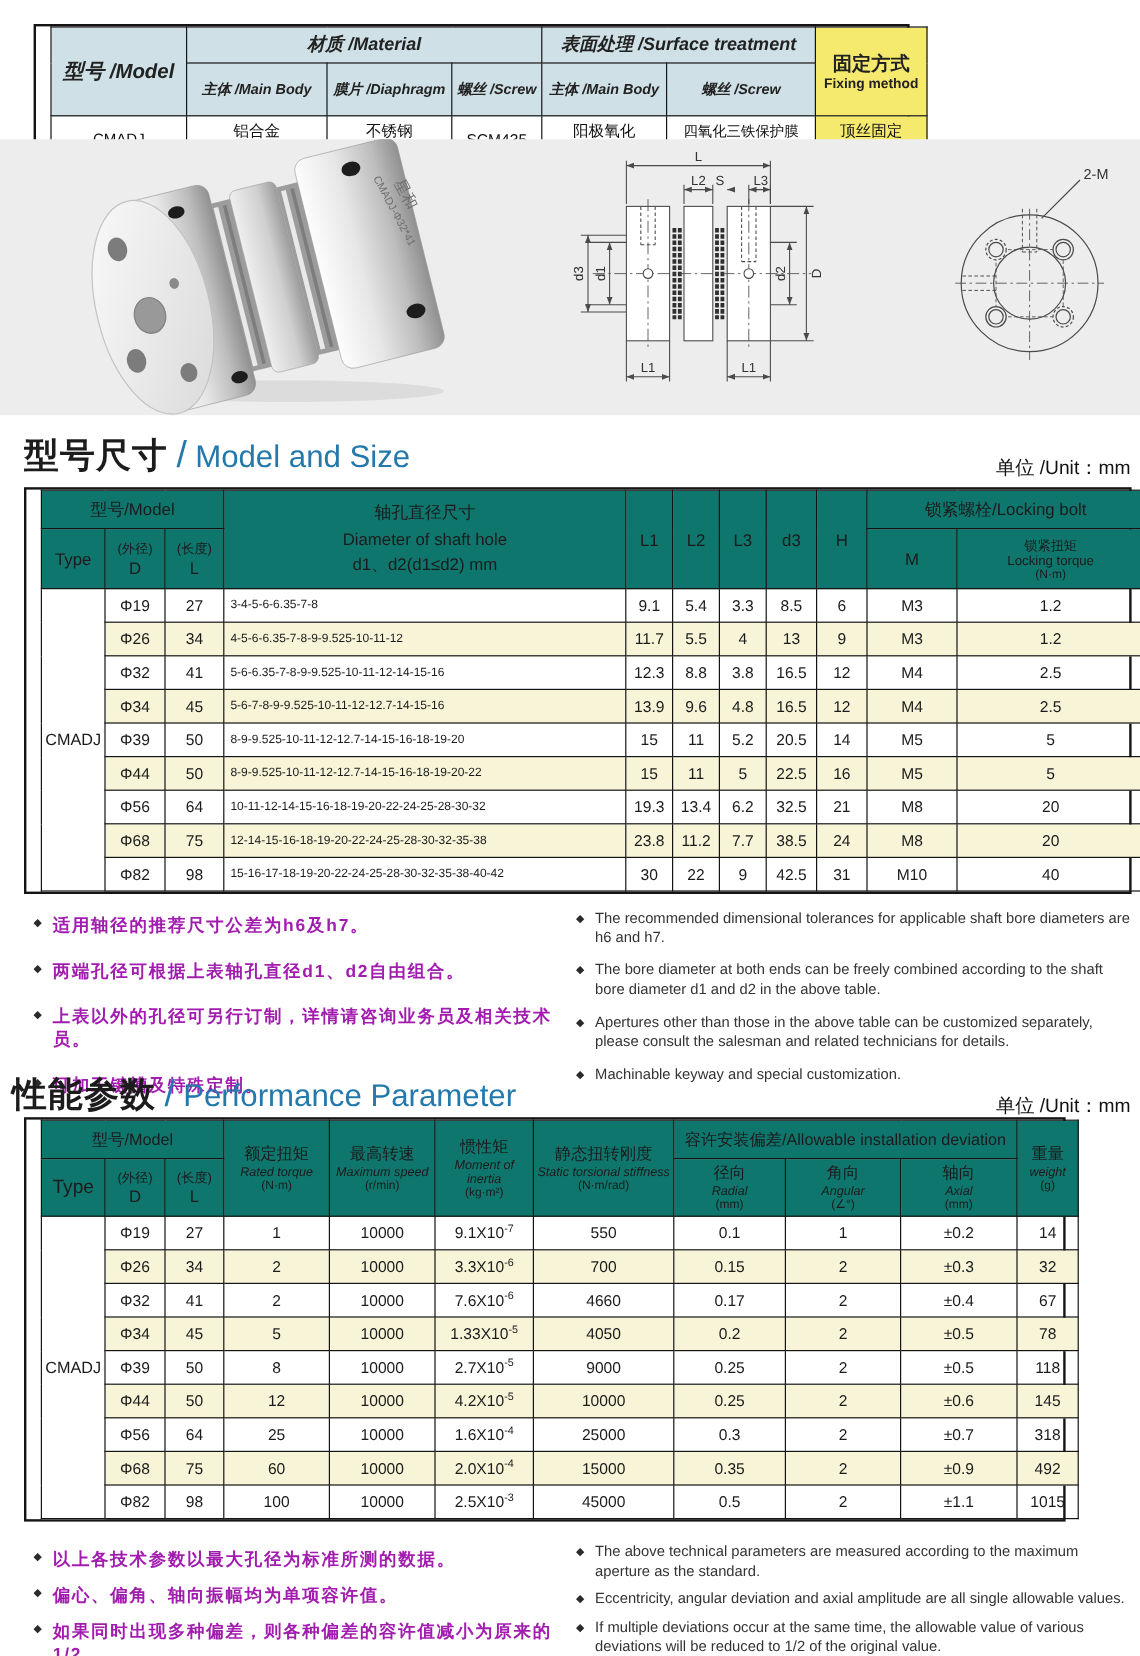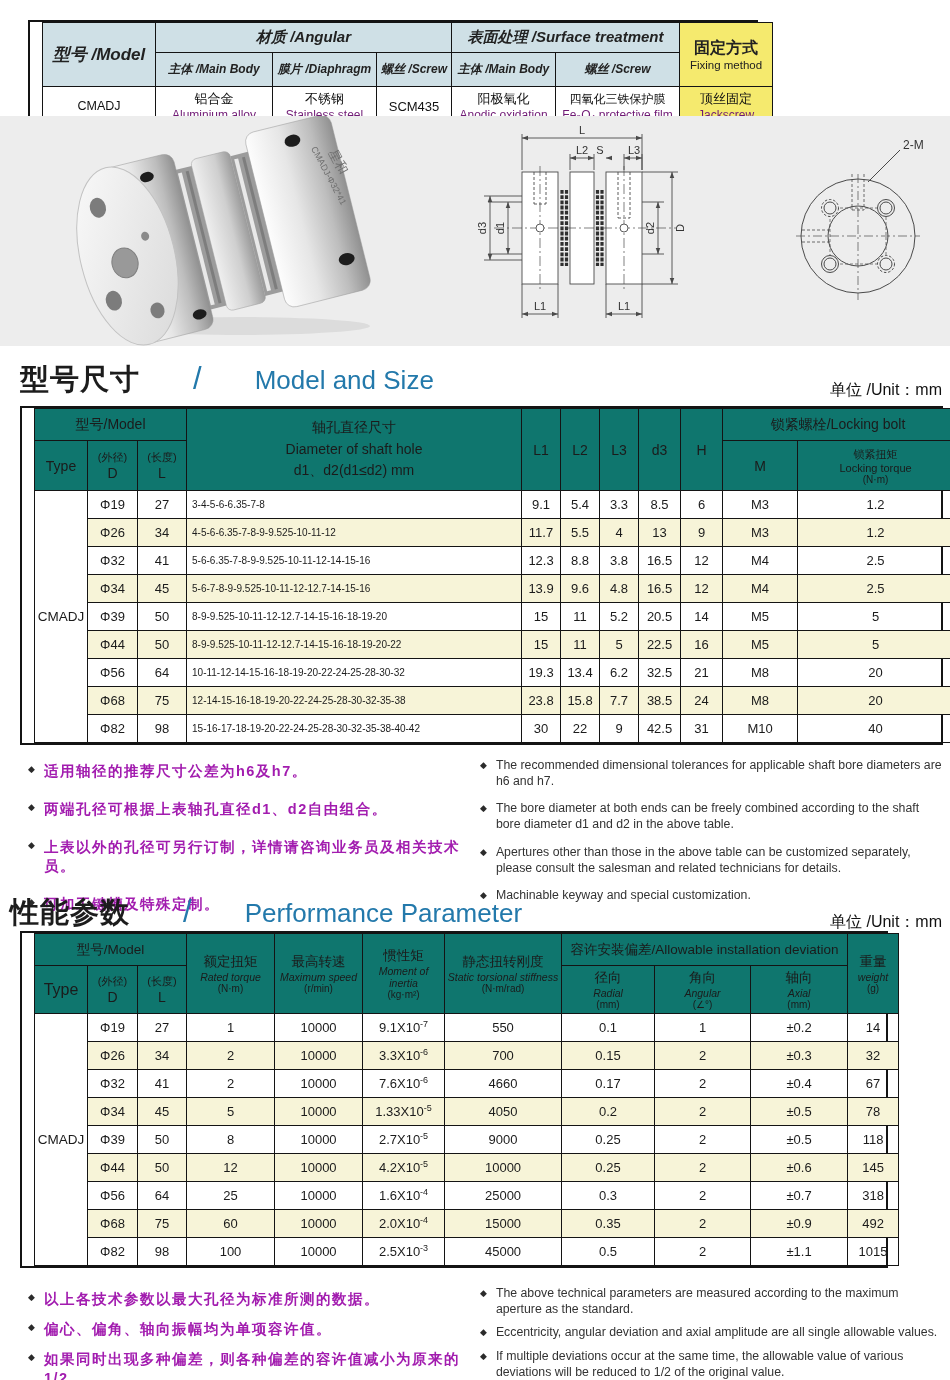--- a/index.html
+++ b/index.html
@@ -13,33 +13,33 @@
 
   
   .tbl-wrap { border: 2px solid #141414; background: #fff; }
   table { border-collapse: collapse; table-layout: fixed; width: 100%; margin-left: 12px; }
   th, td { border: 1px solid #141414; text-align: center; vertical-align: middle; padding: 1px 2px; }
 
   .spec-wrap { left: 28px; top: 20px; width: 730px; }
   .spec th { background: #cfe0e6; font-style: italic; font-weight: bold; color:#222; }
   .spec .h1 th { font-size: 15px; height: 30px; }
   .spec .h1 th.model-th { font-size: 17px; }
-  .spec .h2 th { font-size: 12px; height: 34px; font-weight: bold; }
+  .spec .h2 th { font-size: 12px; height: 44px; font-weight: bold; }
   .spec .data td { height: 39px; font-size: 12.5px; }
   .spec .cell-cn { font-size: 13px; }
   .spec .cell-en { font-size: 12px; color:#701a75; }
   .spec .fixing-th, .spec .fixing-td { background: #f5ea6e !important; }
   .spec .fix-cn { font-size: 16px; font-style: normal; font-weight: bold; }
-  .spec .fix-en { font-size: 11.5px; font-style: normal; font-weight: normal; }
+  .spec .fix-en { font-size: 11.5px; font-style: normal; font-weight: bold; }
 
   
   .strip { left: 0; top: 116px; width: 950px; height: 230px; background: #ededed; }
 
   
-  .sec-title { display: flex; align-items: baseline; gap: 46px; }
+  .sec-title { display: flex; align-items: baseline; }
   .t-cn { font-size: 29px; font-weight: bold; color: #1c1c1c; letter-spacing: 1px; }
   .t-sl { font-size: 31px; color: #2379ab; margin: 0 7px; font-weight: normal; }
   .t-en { font-size: 26px; color: #2379ab; }
   .unit-label { position: absolute; right: 8px; width: 300px; text-align: right; font-size: 16px; color: #111; }
 
   
   .size-wrap { left: 20px; top: 406px; width: 923px; }
   .perf-wrap { left: 20px; top: 931px; width: 868px; }
   .dtab th { background: #0f766e; font-weight: normal; color: #1b1b1b; }
   .dtab .th-cn { font-size: 13.5px; }
@@ -82,21 +82,21 @@
         <col style="width:117px">
         <col style="width:104px">
       <col style="width:75px">
         <col style="width:104px">
         <col style="width:124px">
         <col style="width:93px">
     </colgroup>
     <tbody>
         <tr class="h1">
       <th rowspan="2" class="model-th">型号 /Model</th>
-      <th colspan="3">材质 /Angular</th>
+      <th colspan="3">材质 /Material</th>
       <th colspan="2">表面处理 /Surface treatment</th>
       <th rowspan="2" class="fixing-th">
         <div class="fix-cn">固定方式</div>
         <div class="fix-en">Fixing method</div>
       </th>
     </tr>
     <tr class="h2">
       <th>主体 /Main Body</th>
       <th>膜片 /Diaphragm</th>
       <th>螺丝 /Screw</th>
@@ -420,21 +420,21 @@
           <td>32.5</td>
           <td>21</td>
           <td>M8</td>
           <td>20</td>
         </tr>
         <tr class="alt">
           <td>Φ68</td>
           <td>75</td>
           <td class="holes">12-14-15-16-18-19-20-22-24-25-28-30-32-35-38</td>
           <td>23.8</td>
-          <td>15.8</td>
+          <td>11.2</td>
           <td>7.7</td>
           <td>38.5</td>
           <td>24</td>
           <td>M8</td>
           <td>20</td>
         </tr>
         <tr>
           <td>Φ82</td>
           <td>98</td>
           <td class="holes">15-16-17-18-19-20-22-24-25-28-30-32-35-38-40-42</td>

